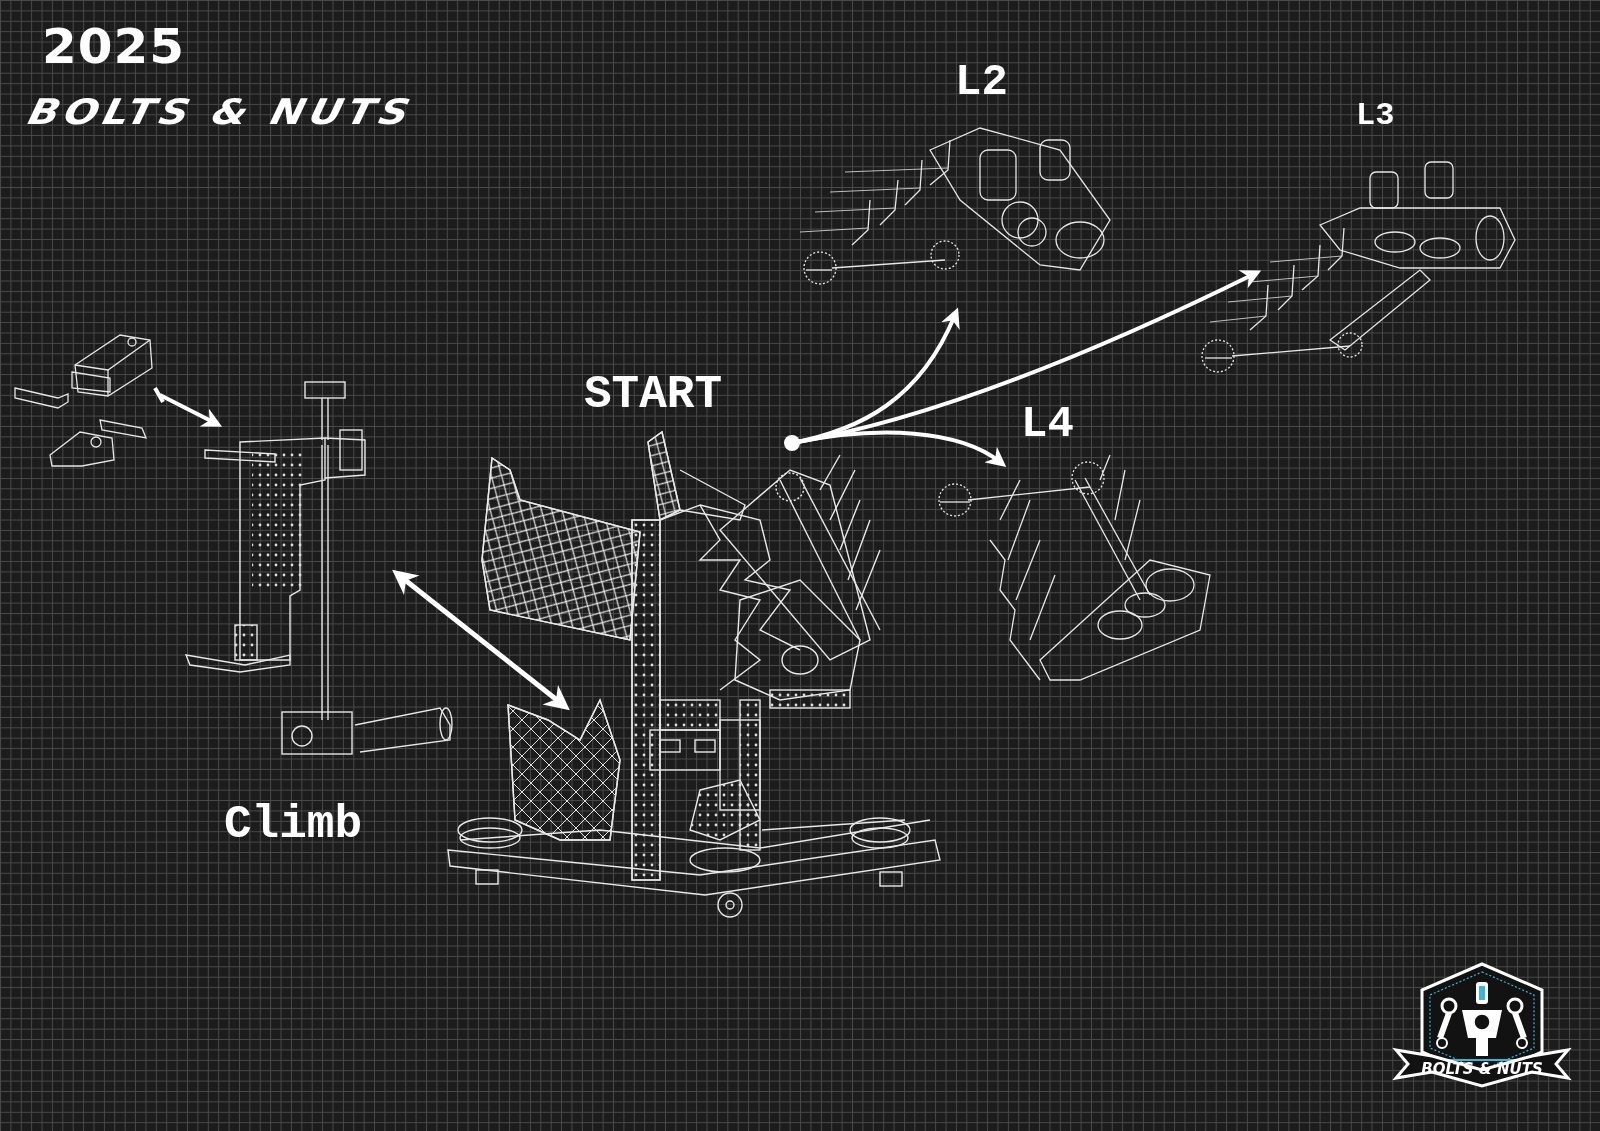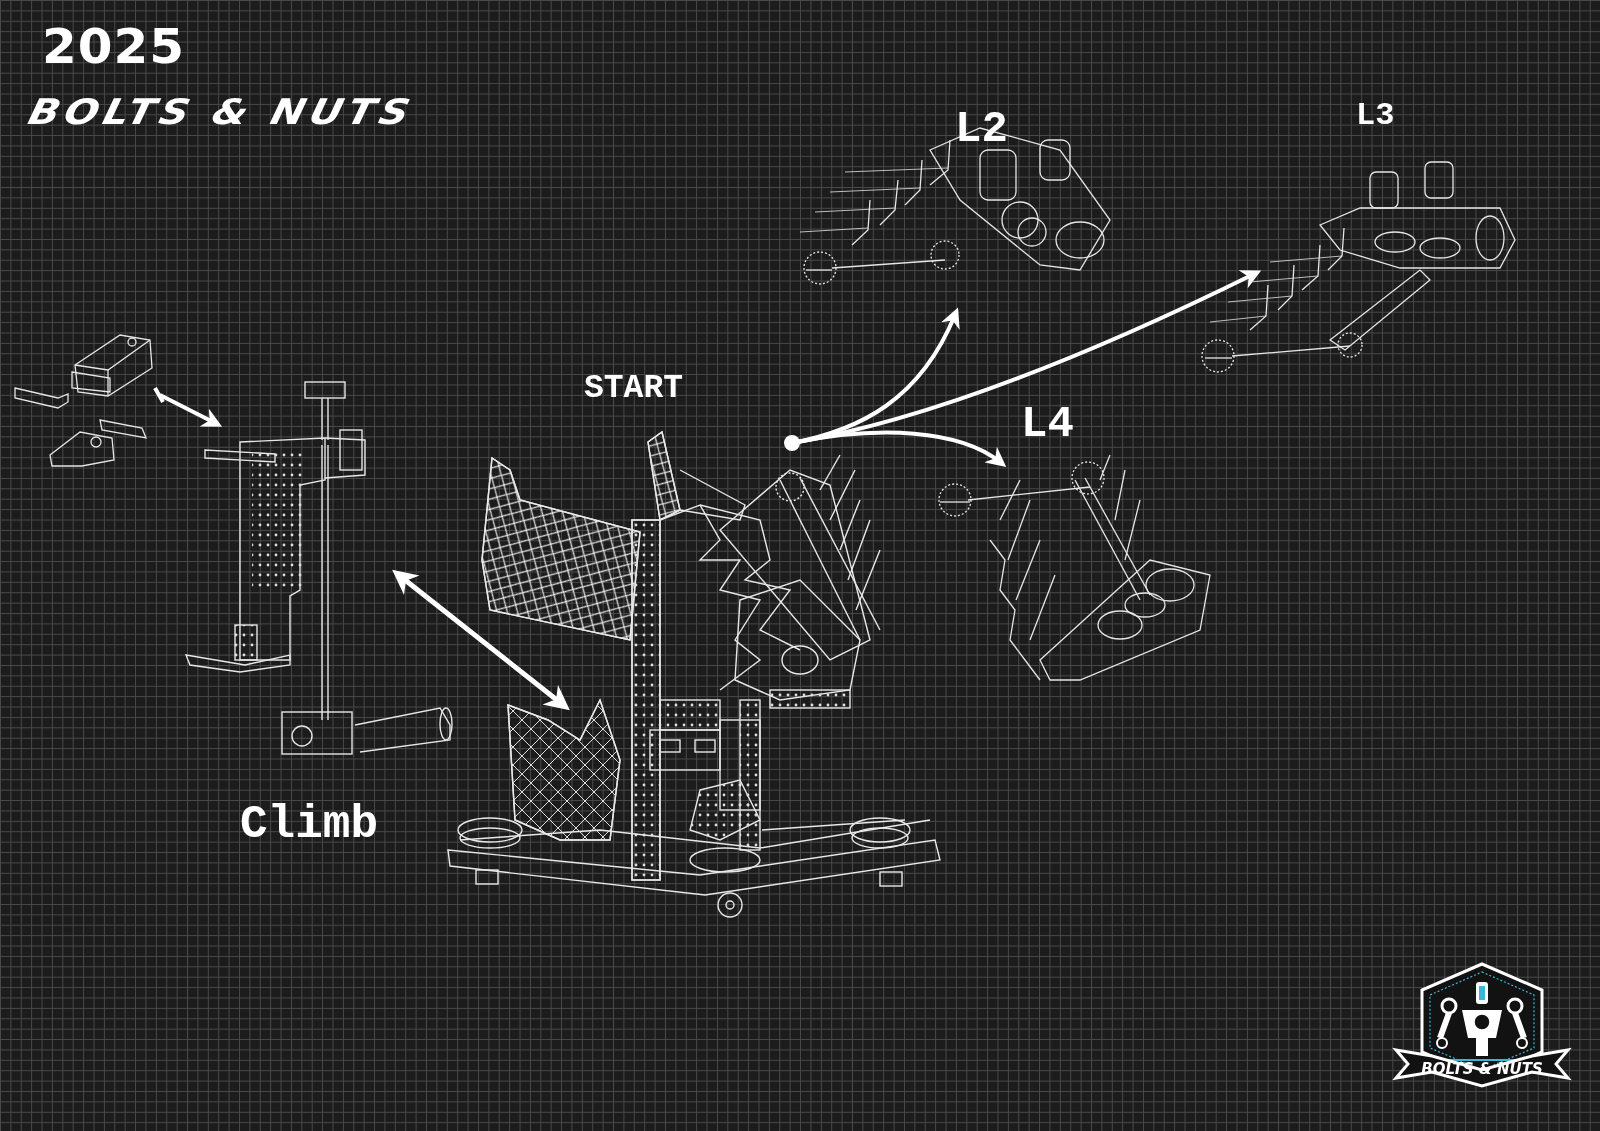--- a/index.html
+++ b/index.html
@@ -22,25 +22,25 @@
     left:34px; top:94px; color:#fff; font-family:"DejaVu Sans", sans-serif;
     font-weight:900; font-size:40px; font-style:italic; letter-spacing:5px; line-height:1;
     transform:skewX(-14deg) scaleY(0.88);
     transform-origin:left top;
     white-space:nowrap;
   }
   .lbl {
     color:#fff; font-family:"Liberation Mono", monospace; font-weight:bold;
     line-height:1; white-space:nowrap;
   }
-  .lbl-start { left:584px; top:372px; font-size:33px; }
-  .lbl-l2 { left:955px; top:60px; font-size:44px;margin-top:47px; }
+  .lbl-start { left:584px; top:372px; font-size:46px; }
+  .lbl-l2 { left:955px; top:60px; font-size:44px; }
   .lbl-l3 { left:1356px; top:100px; font-size:32px; }
   .lbl-l4 { left:1021px; top:402px; font-size:44px; }
-  .lbl-climb { left:240px; top:802px; font-size:46px; }
+  .lbl-climb { left:224px; top:802px; font-size:46px; }
   svg.layer { position:absolute; left:0; top:0; width:1600px; height:1131px; }
   .logo { left:1392px; top:960px; width:180px; height:130px; }
 </style>
 </head>
 <body>
 
 <div class="abs brand-year">2025</div>
 <div class="abs brand-name">BOLTS &amp; NUTS</div>
 
 <svg class="layer" viewBox="0 0 1600 1131">

